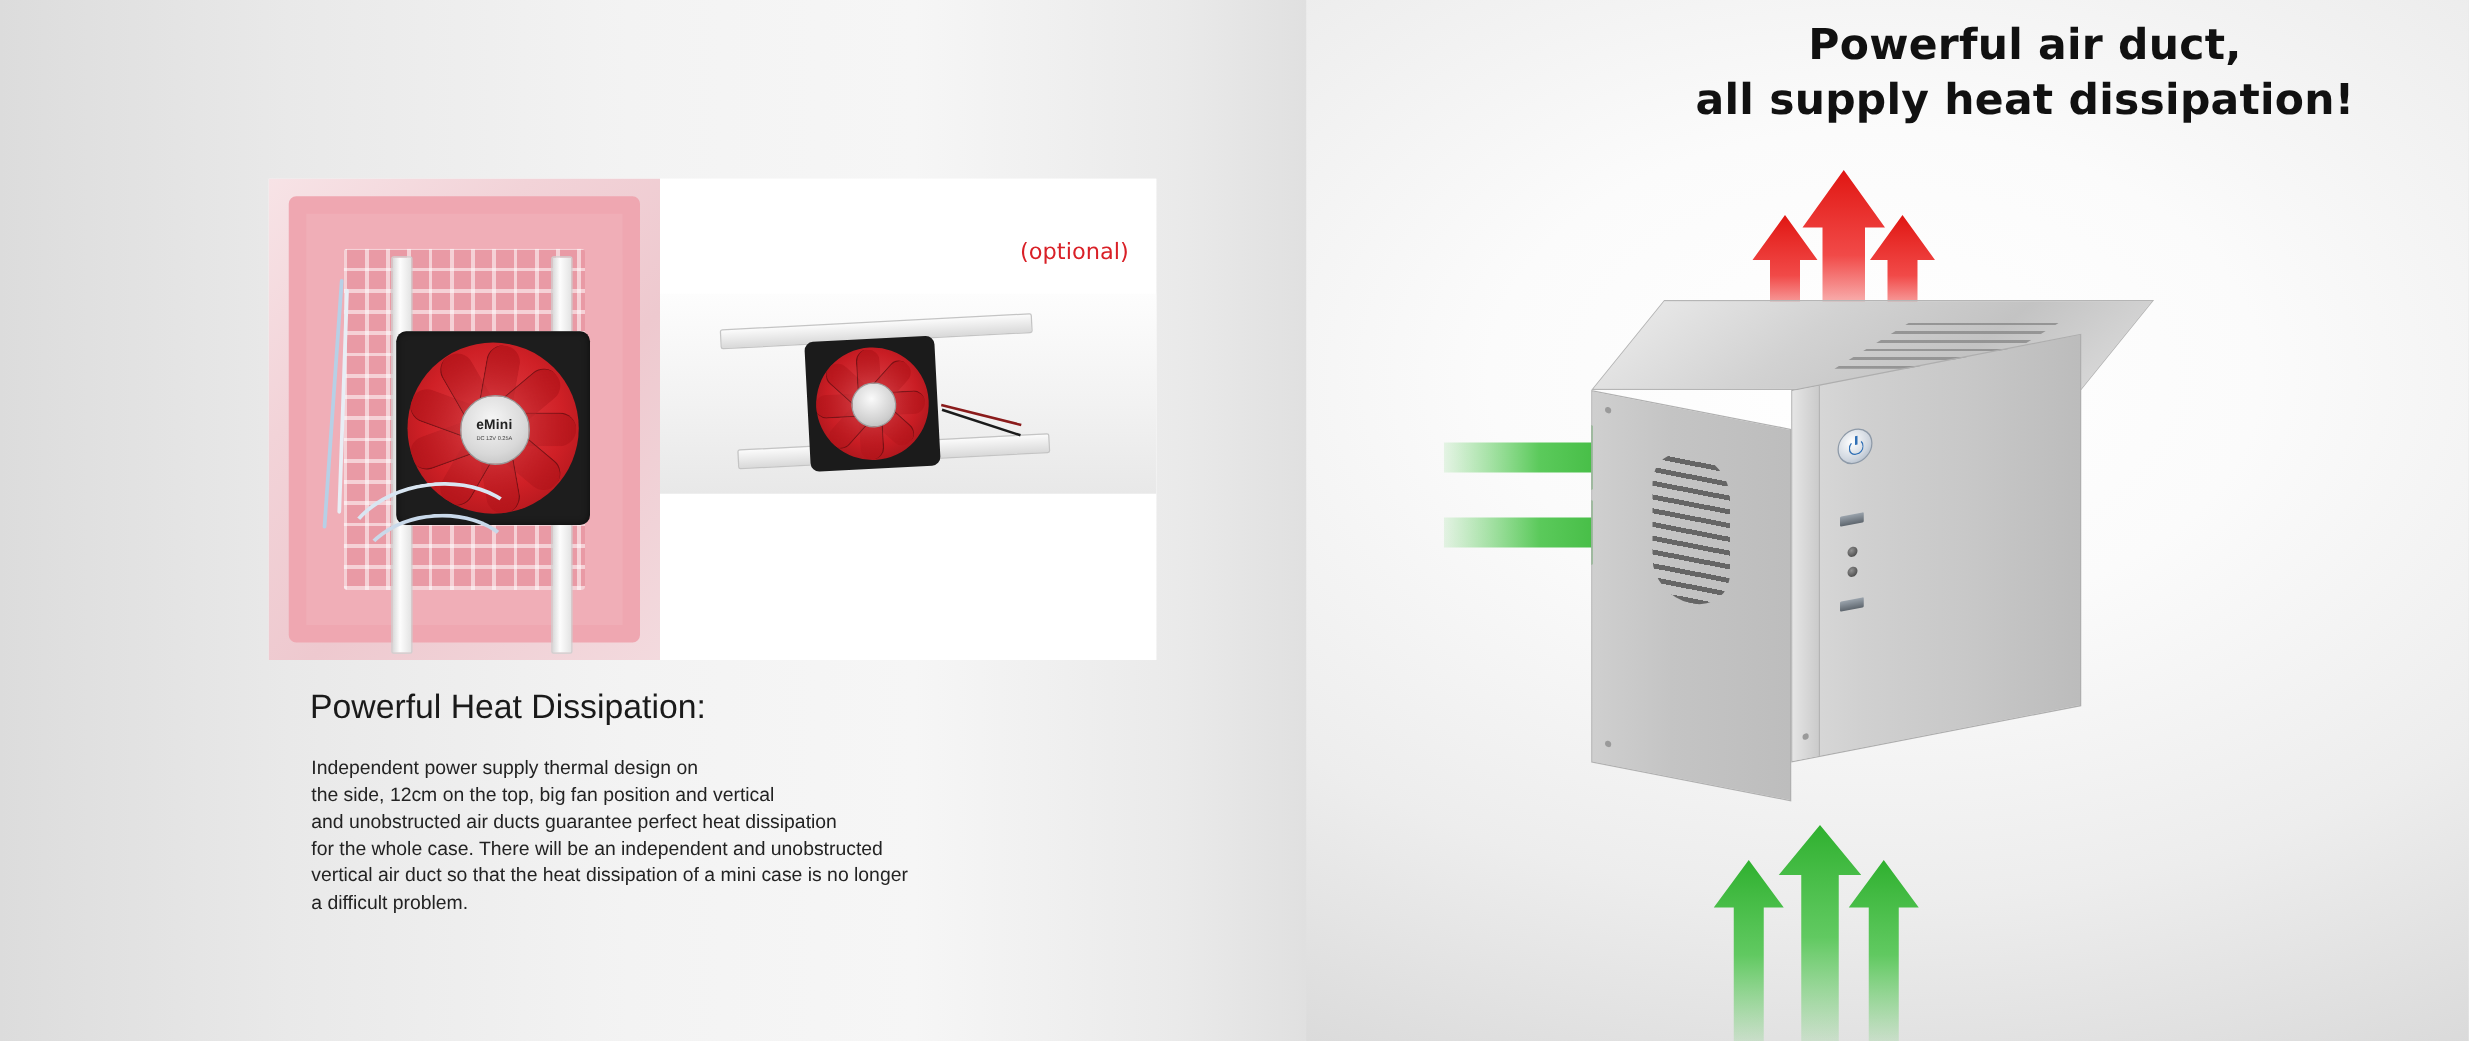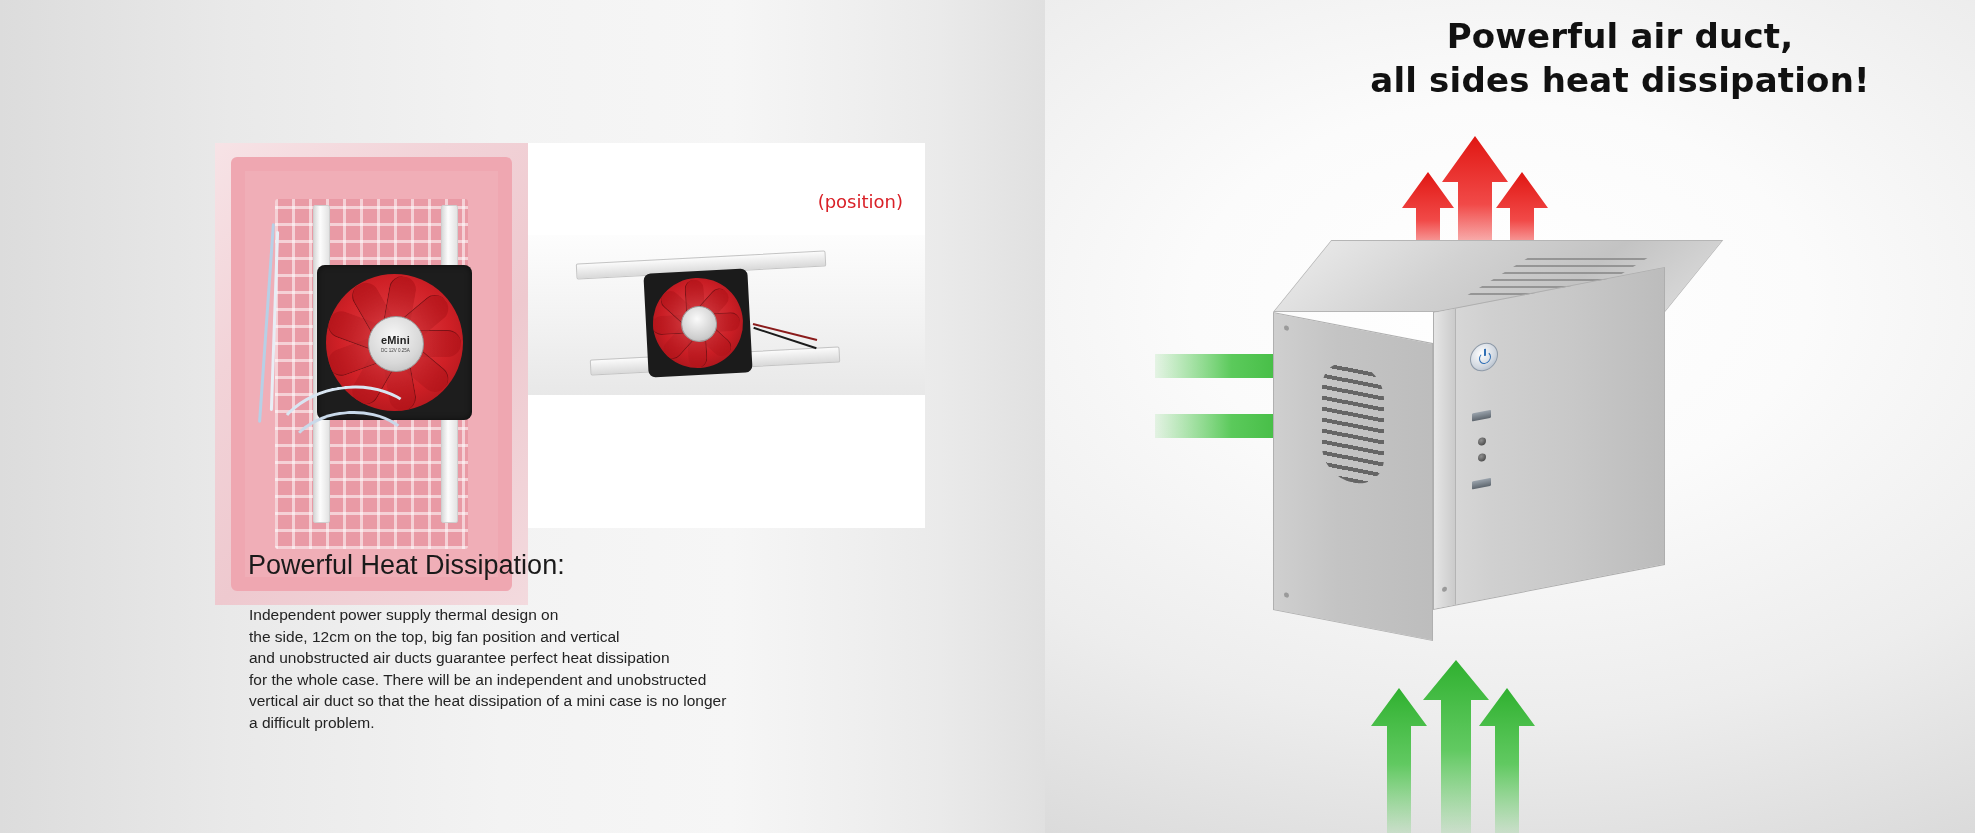--- a/index.html
+++ b/index.html
@@ -38,21 +38,21 @@
     height: 385px;
     background: #ffffff;
     box-shadow: 0 0 0 0 rgba(0,0,0,0);
   }
   
   .chassis-photo {
     position: absolute;
     left: 0;
     top: 0;
     width: 313px;
-    height: 462px;
+    height: 385px;
     background: linear-gradient(135deg, #f7e3e6 0%, #f2d3d8 30%, #eec9cf 60%, #f3dade 100%);
     overflow: hidden;
   }
   .chassis-frame {
     position: absolute;
     left: 16px;
     top: 14px;
     right: 16px;
     bottom: 14px;
     border: 14px solid #efa7b1;
@@ -452,21 +452,21 @@
           </div>
 
           <div class="cable c1"></div>
           <div class="cable c2"></div>
           <div class="wire" style="left:20px;top:52px;height:200px;transform:rotate(4deg);"></div>
           <div class="wire" style="left:28px;top:60px;height:180px;transform:rotate(2deg);background:#e8eef5;"></div>
         </div>
       </div>
 
       <div class="install-caption">
-        <div class="install-optional">(position)</div>
+        <div class="install-optional">(optional)</div>
 
         <div class="fan-bracket-photo">
           <div class="bracket b1"></div>
           <div class="bracket b2"></div>
           <div class="small-fan">
             <div class="small-fan-ring">
               <span class="blade" style="width:44px;height:18px;margin-top:-9px;transform:rotate(0deg)"></span>
               <span class="blade" style="width:44px;height:18px;margin-top:-9px;transform:rotate(45deg)"></span>
               <span class="blade" style="width:44px;height:18px;margin-top:-9px;transform:rotate(90deg)"></span>
               <span class="blade" style="width:44px;height:18px;margin-top:-9px;transform:rotate(135deg)"></span>
@@ -488,21 +488,21 @@
 the side, 12cm on the top, big fan position and vertical
 and unobstructed air ducts guarantee perfect heat dissipation
 for the whole case. There will be an independent and unobstructed
 vertical air duct so that the heat dissipation of a mini case is no longer
 a difficult problem.</div>
   </div>
 
   <div>
     <div class="right-title">
       <div>Powerful air duct,</div>
-      <div>all sides heat dissipation!</div>
+      <div>all supply heat dissipation!</div>
     </div>
 
     <svg class="arrow" style="left:1380px; top:130px;" width="190" height="130" viewBox="0 0 190 130">
       <defs>
         <linearGradient id="redgrad" x1="0" y1="1" x2="0" y2="0">
           <stop offset="0%" stop-color="#ef2a28" stop-opacity="0.15"></stop>
           <stop offset="45%" stop-color="#ef2a28" stop-opacity="0.85"></stop>
           <stop offset="100%" stop-color="#e01612" stop-opacity="1"></stop>
         </linearGradient>
       </defs>

